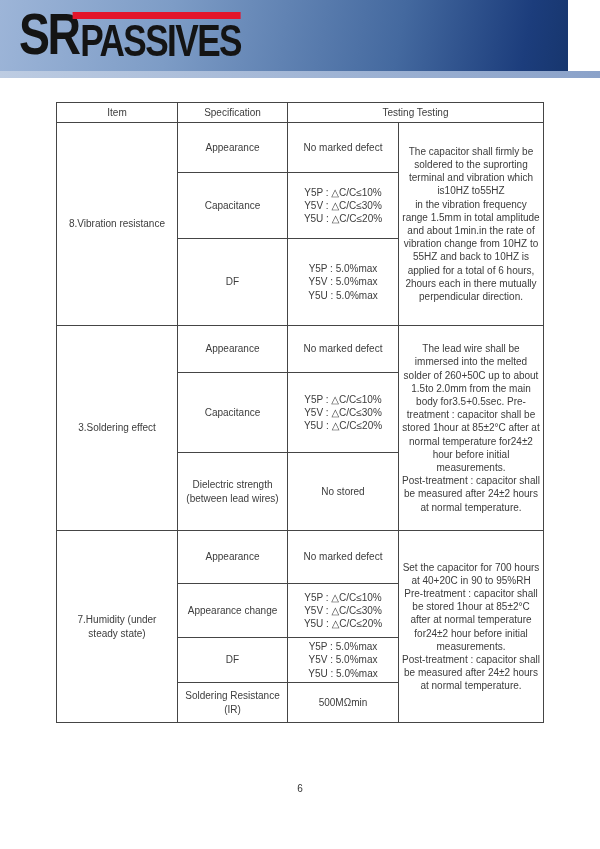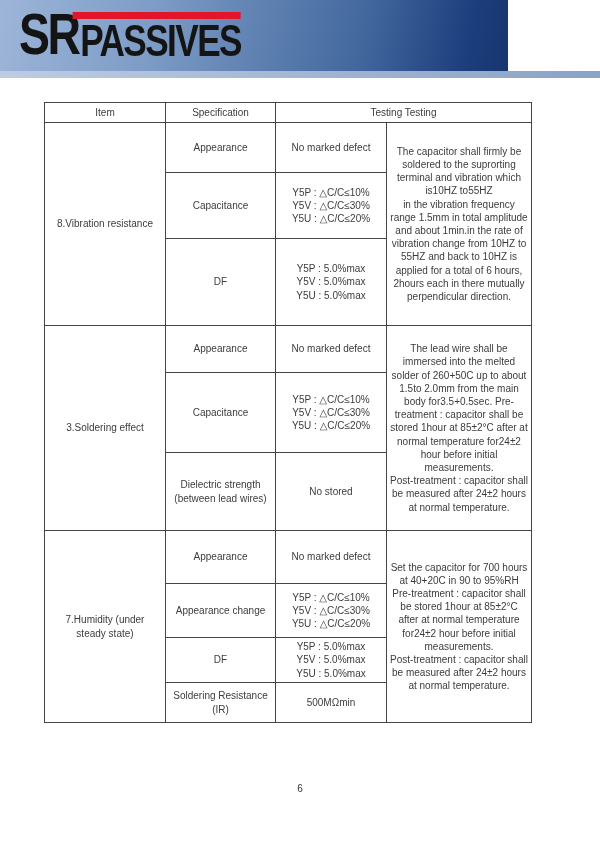--- a/index.html
+++ b/index.html
@@ -7,41 +7,41 @@
   body {
     position:relative;
     background:#ffffff;
     font-family:"Liberation Sans", sans-serif;
     color:#3c3c3c;
     overflow:hidden;
   }
 
   
   .banner {
-    position:absolute; left:0; top:0; width:508px; height:71px;
+    position:absolute; left:0; top:0; width:568px; height:71px;
     background:linear-gradient(100deg, #9db5d8 0%, #7d9cc6 30%, #44699f 70%, #1c3d7c 92%, #17366e 100%);
   }
   .banner-edge {
     position:absolute; left:0; top:71px; width:600px; height:7px;
     background:linear-gradient(to right, #bdcce2 0%, #9db2d3 60%, #8ba2c9 100%);
   }
   .logo {
     position:absolute; left:19px; top:9px;
     display:flex; align-items:flex-end;
     transform:scaleX(0.80); transform-origin:left top;
     color:#141414; font-weight:bold; white-space:nowrap;
   }
   .logo-sr { font-size:58px; line-height:0.86; letter-spacing:-3px; }
   .logo-passives-wrap { display:flex; flex-direction:column; margin-left:2px; }
   .logo-bar { height:7px; background:#e3152b; margin-bottom:4px; margin-left:-10px; }
   .logo-passives { font-size:44px; line-height:0.82; letter-spacing:-2px; }
 
   
   table.spec {
-    position:absolute; left:44px; top:102px;
+    position:absolute; left:56px; top:102px;
     width:487px; border-collapse:collapse; table-layout:fixed;
     font-size:10px; color:#3c3c3c;
   }
   table.spec col.c1{width:121px;} table.spec col.c2{width:110px;}
   table.spec col.c3{width:111px;} table.spec col.c4{width:145px;}
   table.spec th, table.spec td {
     border:1px solid #454545;
     text-align:center; vertical-align:middle;
     font-weight:normal;
     padding:1px 3px;

